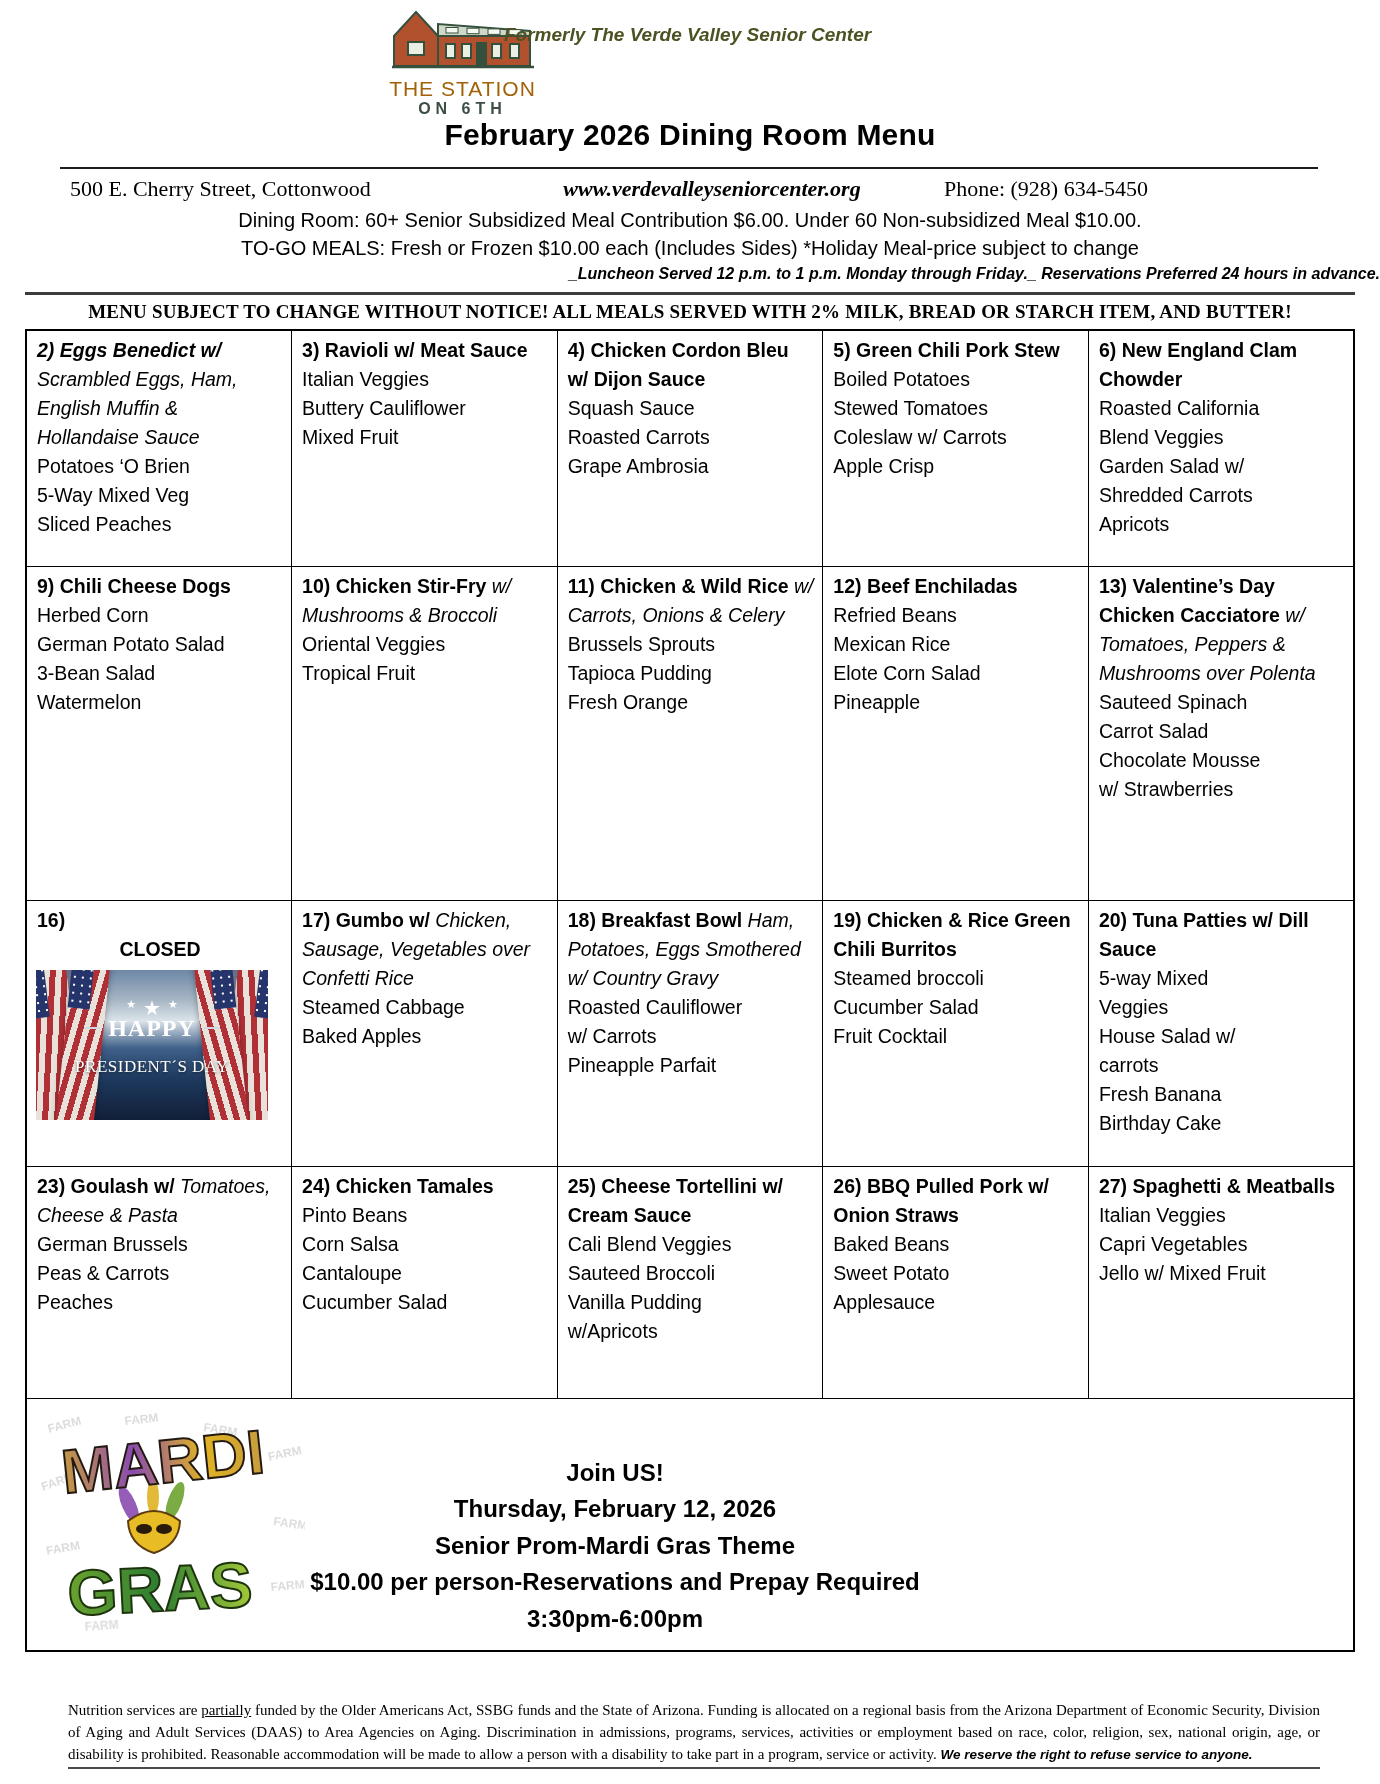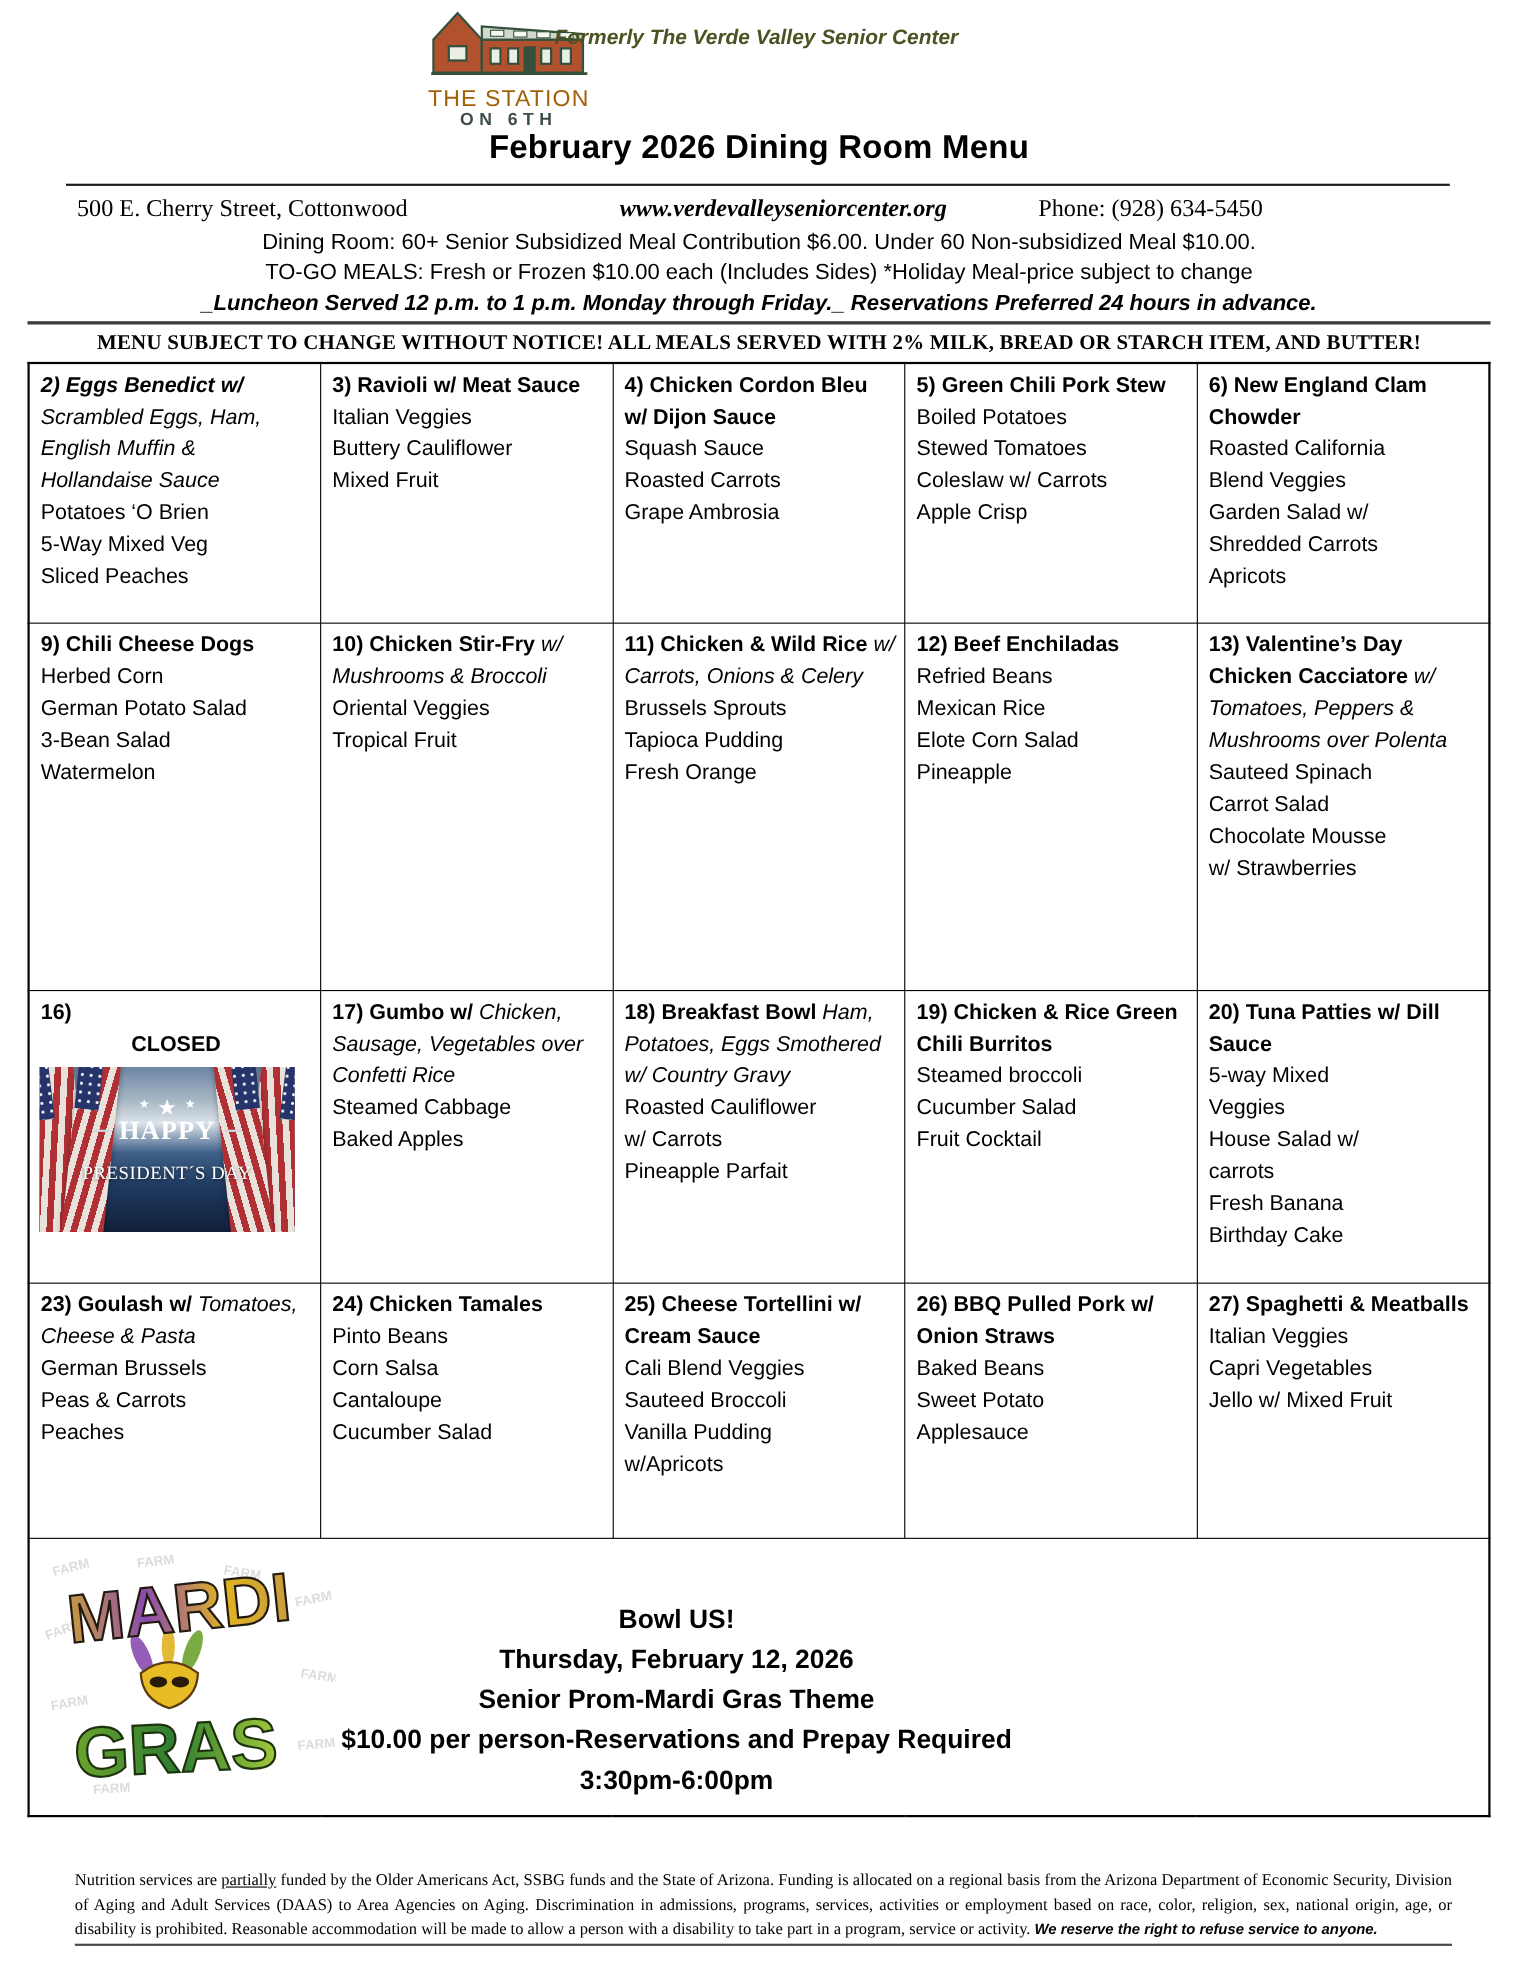--- a/index.html
+++ b/index.html
@@ -16,21 +16,21 @@
               font-size:30px;font-weight:bold;letter-spacing:.2px;}
   .rule1{position:absolute;top:167px;left:60px;width:1258px;height:2px;background:#1c1c1c;}
 
   .serif{font-family:"Liberation Serif",serif;}
   .addr{position:absolute;left:70px;top:176px;font-size:22px;}
   .website{position:absolute;left:0;right:0;top:176px;text-align:center;font-size:22px;
            font-style:italic;font-weight:bold;margin-left:44px;}
   .phone{position:absolute;right:232px;top:176px;font-size:22px;}
   .info1{position:absolute;left:0;right:0;top:209px;text-align:center;font-size:20px;}
   .info2{position:absolute;left:0;right:0;top:237px;text-align:center;font-size:20px;}
-  .info3{position:absolute;left:0;right:0;top:265px;text-align:center;font-size:20px;
+  .info3{position:absolute;left:0;right:0;top:265px;text-align:right;font-size:16px;
          font-weight:bold;font-style:italic;}
   .rule2{position:absolute;top:292px;left:25px;width:1330px;height:3px;background:#3c3c3c;}
   .notice{position:absolute;left:0;right:0;top:301px;text-align:center;font-size:19px;
           font-weight:bold;font-family:"Liberation Serif",serif;letter-spacing:.2px;}
 
   
   .menu-table{position:absolute;top:329px;left:25px;width:1330px;border-collapse:collapse;
               table-layout:fixed;border:2px solid #000;}
   .menu-table th,.menu-table td{border:1px solid #000;}
   th.day{font-family:"Liberation Serif",serif;font-size:19px;font-weight:bold;
@@ -306,21 +306,21 @@
               <ellipse cx="142" cy="96" rx="7" ry="20" fill="#6ba32f" transform="rotate(20 142 96)" opacity="0.9"></ellipse>
               <ellipse cx="120" cy="92" rx="6" ry="18" fill="#e0b322" opacity="0.9"></ellipse>
             </g>
             <path d="M95,116 q26,-20 52,0 q-1,24 -26,32 q-25,-8 -26,-32 z" fill="#e7bc25" stroke="#5d3b10" stroke-width="2"></path>
             <ellipse cx="111" cy="124" rx="8" ry="5" fill="#2a1a08"></ellipse>
             <ellipse cx="131" cy="124" rx="8" ry="5" fill="#2a1a08"></ellipse>
             <text x="132" y="78" text-anchor="middle" font-family="Liberation Sans, sans-serif" font-size="62" font-weight="bold" fill="url(#mgrad)" stroke="#221a10" stroke-width="2" transform="rotate(-6 132 78)">MARDI</text>
             <text x="128" y="206" text-anchor="middle" font-family="Liberation Sans, sans-serif" font-size="64" font-weight="bold" fill="url(#ggrad)" stroke="#1d330e" stroke-width="2" transform="rotate(-3 128 206)">GRAS</text>
           </svg>
           <div class="banner-text">
-            <div>Bowl US!</div>
+            <div>Join US!</div>
             <div>Thursday, February 12, 2026</div>
             <div>Senior Prom-Mardi Gras Theme</div>
             <div>$10.00 per person-Reservations and Prepay Required</div>
             <div>3:30pm-6:00pm</div>
           </div>
         </td>
       </tr>
     </tbody>
   </table>
 

